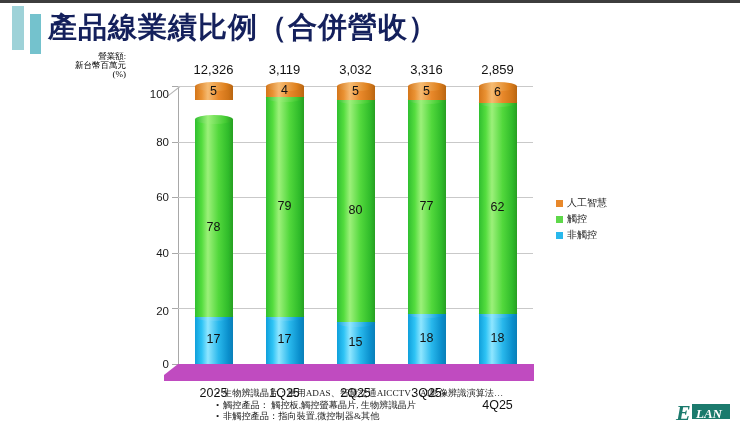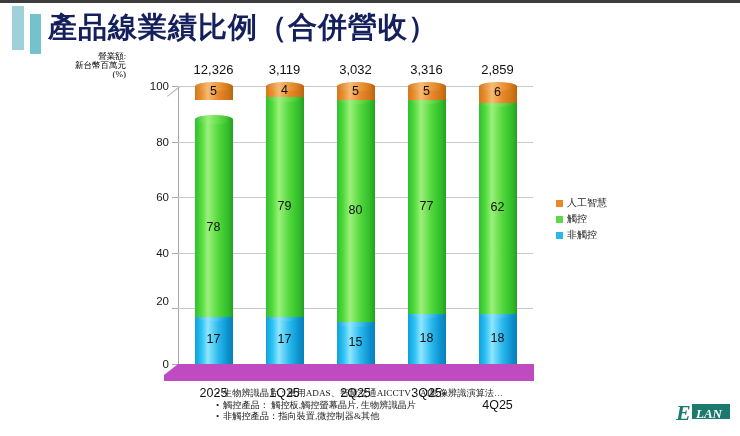--- a/index.html
+++ b/index.html
@@ -120,29 +120,29 @@
           <div class="gridline" style="top: 222.4px;"></div>
           <div class="gridline" style="top: 166.8px;"></div>
           <div class="gridline" style="top: 111.2px;"></div>
           <div class="gridline" style="top: 55.6px;"></div>
           <div class="gridline" style="top: 0px;"></div>
         </div>
       <div id="yticklabels">
           <div class="tick" style="top: 278px;"></div>
           <div class="ylab" style="top: 278px;">0</div>
           <div class="tick" style="top: 222.4px;"></div>
-          <div class="ylab" style="top: 215px;">20</div>
+          <div class="ylab" style="top: 225px;">20</div>
           <div class="tick" style="top: 166.8px;"></div>
           <div class="ylab" style="top: 166.8px;">40</div>
           <div class="tick" style="top: 111.2px;"></div>
           <div class="ylab" style="top: 111.2px;">60</div>
           <div class="tick" style="top: 55.6px;"></div>
           <div class="ylab" style="top: 55.6px;">80</div>
           <div class="tick" style="top: 0px;"></div>
-          <div class="ylab" style="top: 0px;">100</div>
+          <div class="ylab" style="top: 8px;">100</div>
         </div>
       <div class="floor">
         <div class="tri"></div>
         <div class="top"></div>
         <div class="front"></div>
       </div>
       <div id="bars">
           <div class="bar" style="left: 16.5px; height: 278px;">
             <div class="seg blue" style="bottom: 0px; height: 47.26px;">
               <div class="body"></div>

